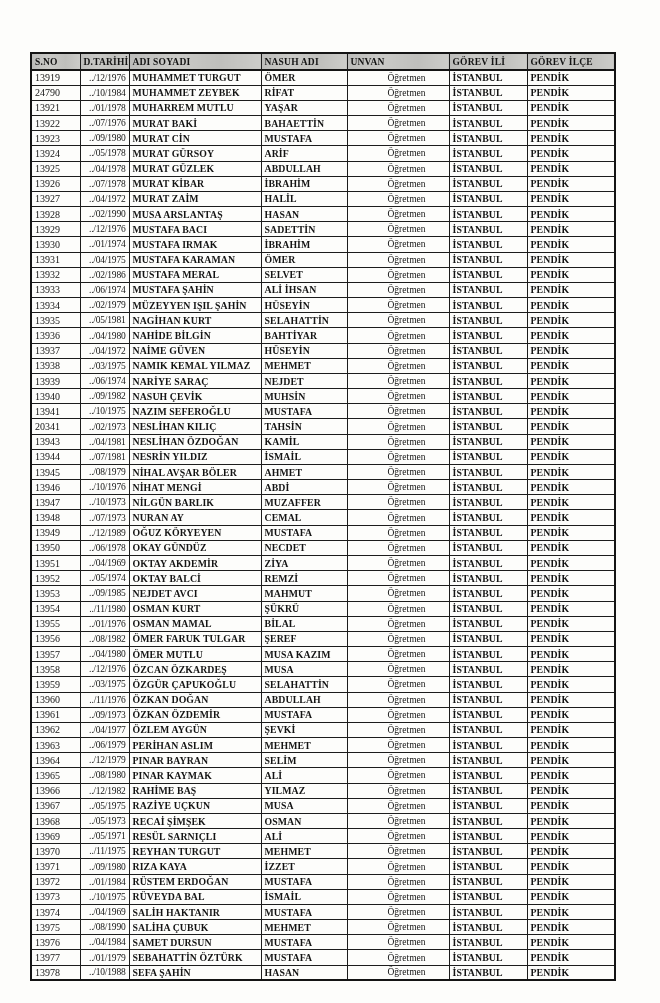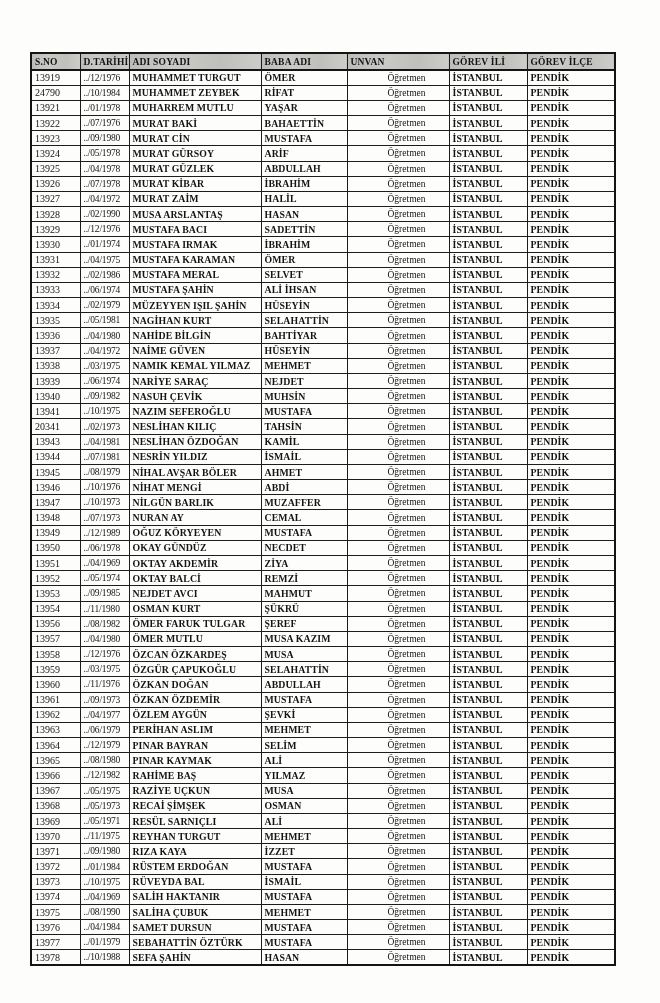--- a/index.html
+++ b/index.html
@@ -49,21 +49,21 @@
   th {
     font-size: 9.5px;
     font-weight: bold;
     letter-spacing: 0.2px;
     background: #c3c3c1;
     background-image: linear-gradient(90deg, #bcbcba 0%, #c9c9c6 35%, #bfbfbc 70%, #ccccc9 100%);
     border-bottom: 2px solid #141414;
   }
   td { font-size: 9.5px; }
   td.cell-sno      { font-size: 10px; }
-  td.cell-date     { font-size: 9.5px; letter-spacing: -0.2px; }
+  td.cell-date     { font-size: 9.5px; letter-spacing: -0.2px; text-align: right; }
   td.cell-name,
   td.cell-father,
   td.cell-province,
   td.cell-district { font-weight: bold; font-size: 9.8px; letter-spacing: 0.1px; }
   td.cell-title    { font-weight: normal; padding-left: 40px; }
 </style>
 </head>
 <body>
 
 <div class="page">
@@ -75,21 +75,21 @@
       <col class="c-father">
       <col class="c-title">
       <col class="c-province">
       <col class="c-district">
     </colgroup>
     <thead>
       <tr>
           <th>S.NO</th>
           <th>D.TARİHİ</th>
           <th>ADI SOYADI</th>
-          <th>BABA ADI</th>
+          <th>NASUH ADI</th>
           <th>UNVAN</th>
           <th>GÖREV İLİ</th>
           <th>GÖREV İLÇE</th>
         </tr>
     </thead>
     <tbody>
         <tr>
           <td class="cell-sno">13919</td>
           <td class="cell-date">../12/1976</td>
           <td class="cell-name">MUHAMMET TURGUT</td>
@@ -402,20 +402,29 @@
           <td class="cell-father">MAHMUT</td>
           <td class="cell-title">Öğretmen</td>
           <td class="cell-province">İSTANBUL</td>
           <td class="cell-district">PENDİK</td>
         </tr>
         <tr>
           <td class="cell-sno">13954</td>
           <td class="cell-date">../11/1980</td>
           <td class="cell-name">OSMAN KURT</td>
           <td class="cell-father">ŞÜKRÜ</td>
+          <td class="cell-title">Öğretmen</td>
+          <td class="cell-province">İSTANBUL</td>
+          <td class="cell-district">PENDİK</td>
+        </tr>
+        <tr>
+          <td class="cell-sno">13955</td>
+          <td class="cell-date">../01/1976</td>
+          <td class="cell-name">OSMAN MAMAL</td>
+          <td class="cell-father">BİLAL</td>
           <td class="cell-title">Öğretmen</td>
           <td class="cell-province">İSTANBUL</td>
           <td class="cell-district">PENDİK</td>
         </tr>
         <tr>
           <td class="cell-sno">13956</td>
           <td class="cell-date">../08/1982</td>
           <td class="cell-name">ÖMER FARUK TULGAR</td>
           <td class="cell-father">ŞEREF</td>
           <td class="cell-title">Öğretmen</td>

